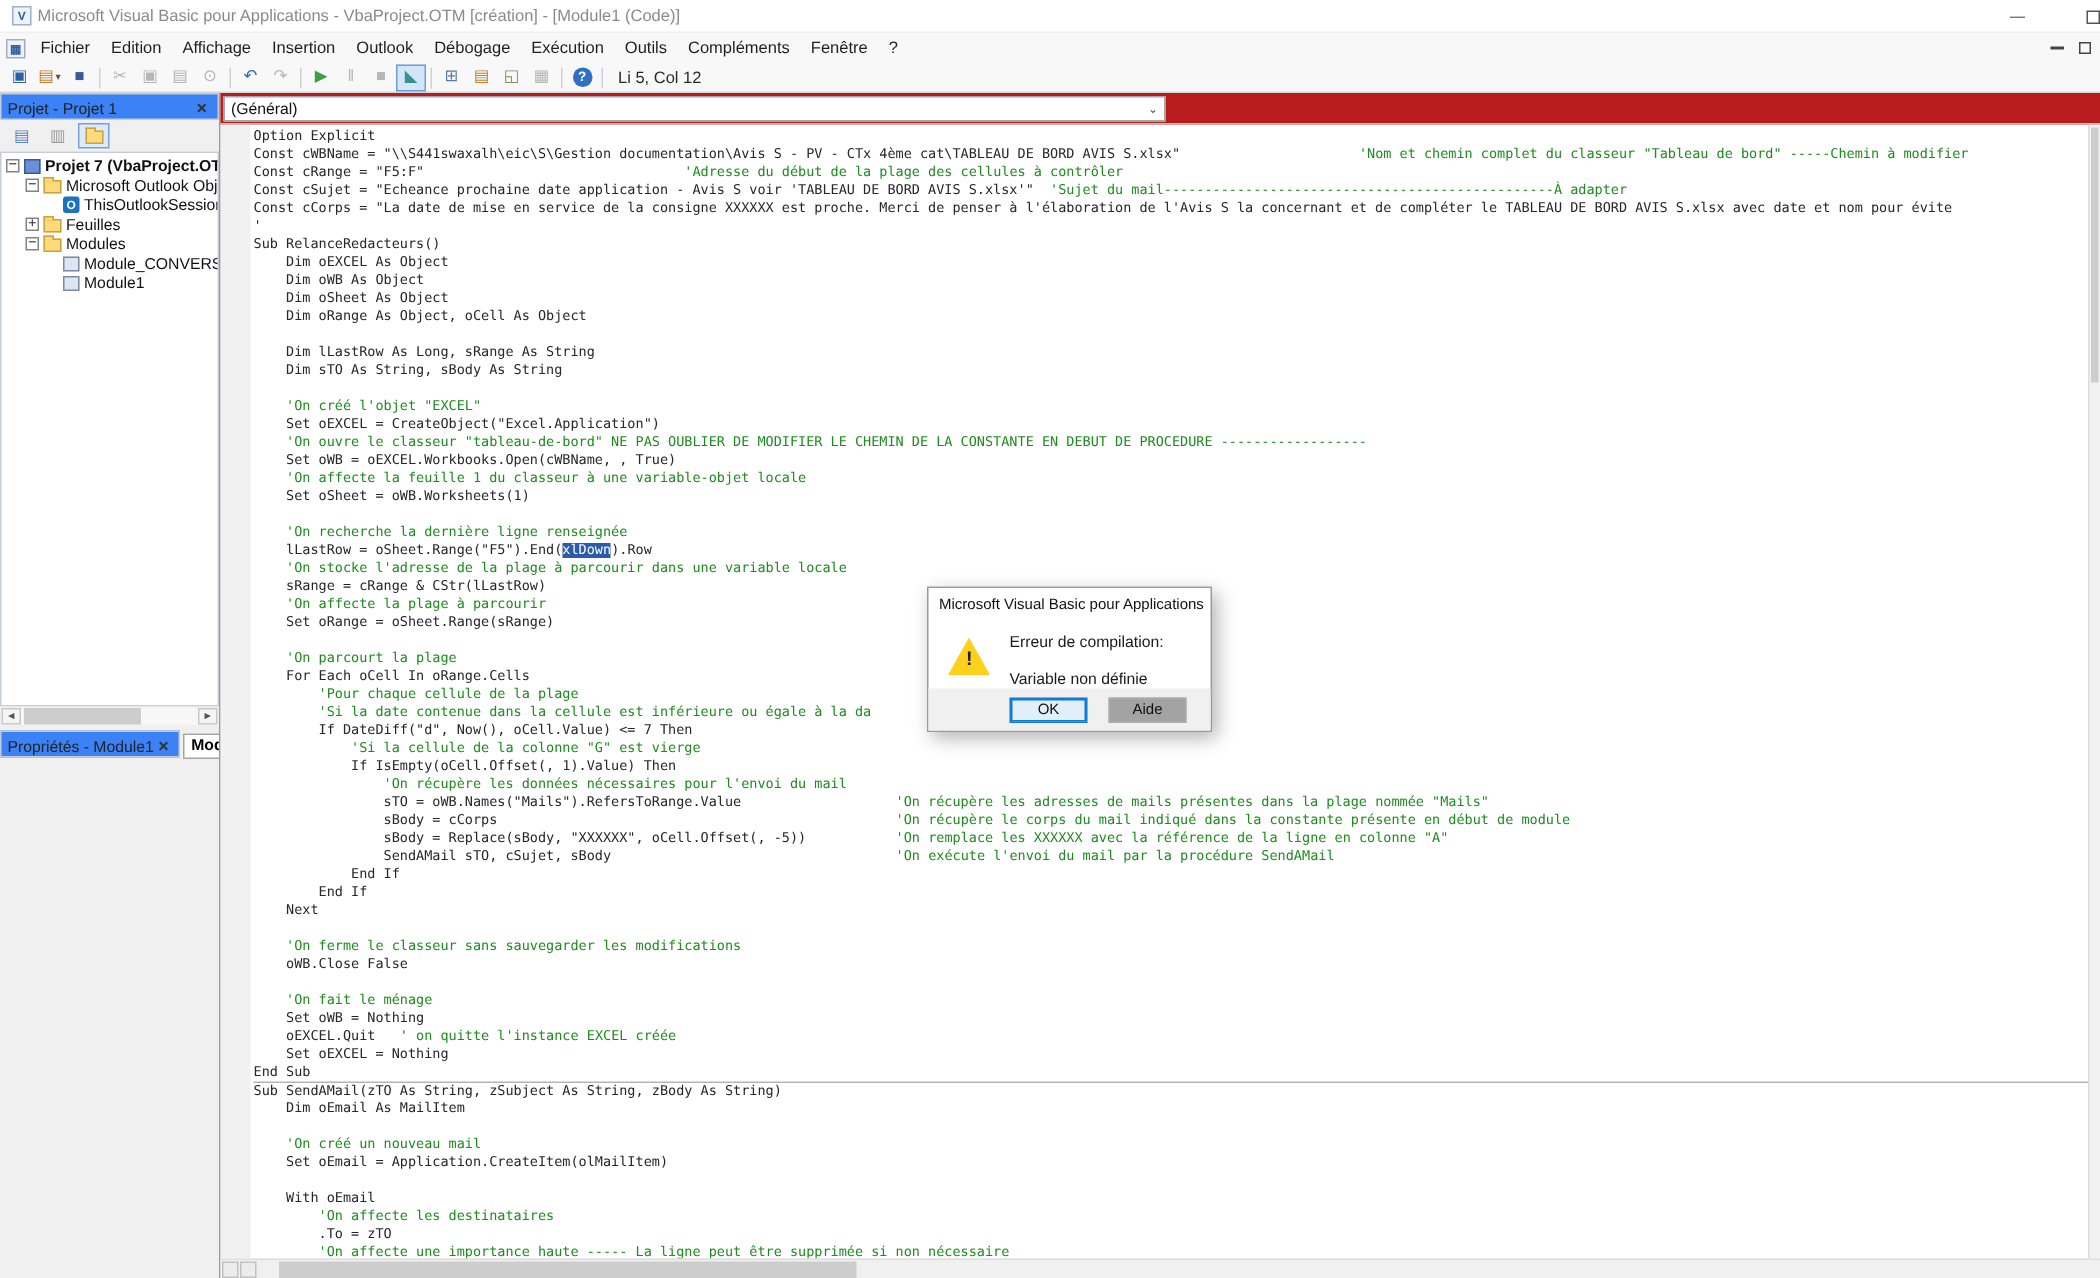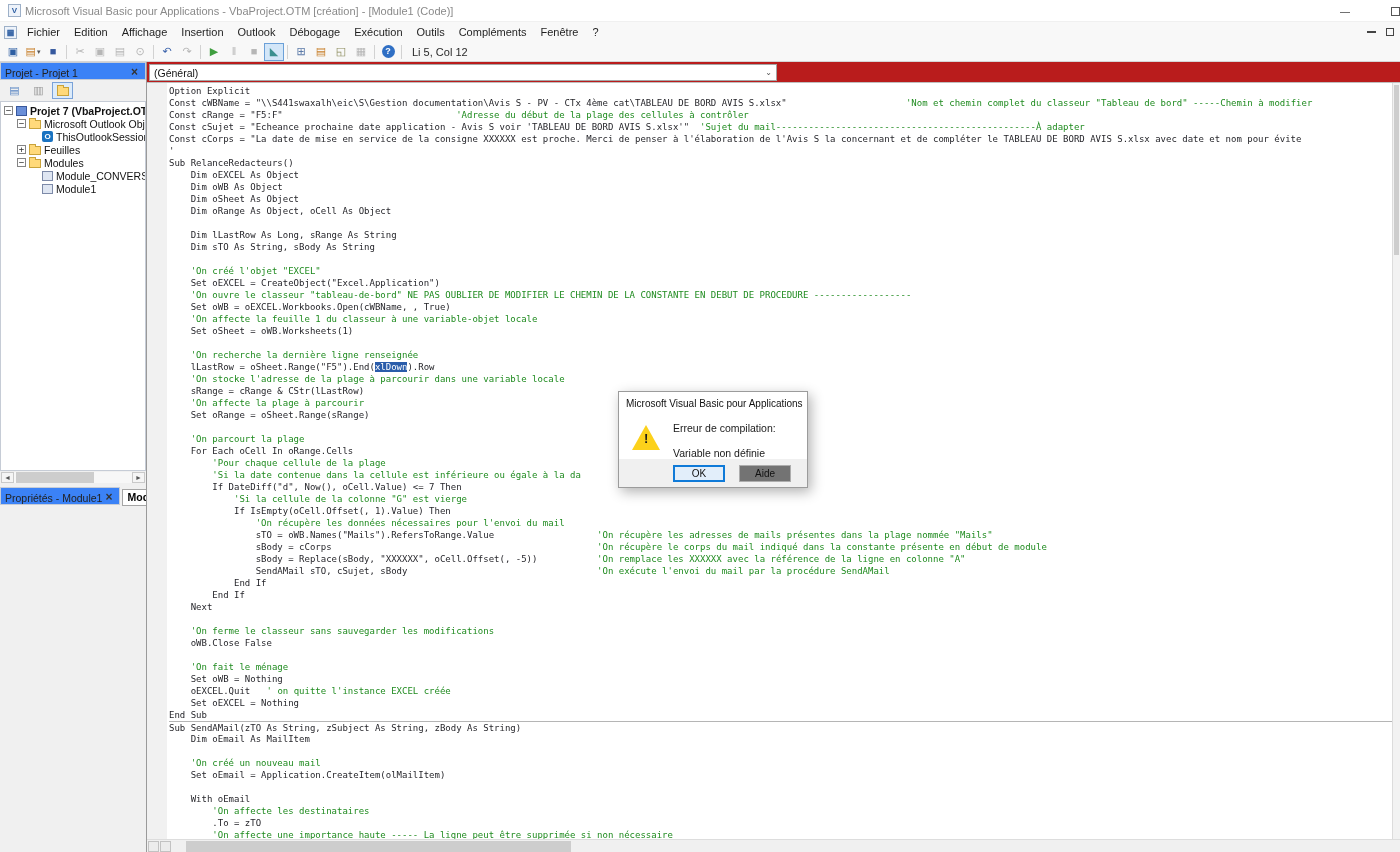--- a/index.html
+++ b/index.html
@@ -93,21 +93,21 @@
   
   .dialog{position:absolute;left:618px;top:391px;width:190px;height:97px;background:#fff;border:1px solid #9b9b9b;box-shadow:3px 4px 12px rgba(0,0,0,.3);display:flex;flex-direction:column;z-index:10}
   .dlg-title{height:20px;display:flex;align-items:center;padding:2px 7px 0;font-size:10px;color:#111;white-space:nowrap;overflow:hidden;flex:none}
   .dlg-x{margin-left:auto;font-size:12px;color:#333;padding-left:4px}
   .dlg-body{flex:1;display:flex;padding:8px 8px 0 13px;gap:13px}
   .warn{width:0;height:0;border-left:14px solid transparent;border-right:14px solid transparent;border-bottom:25px solid #fcd11b;position:relative;margin-top:5px;flex:none}
   .warn::after{content:"!";position:absolute;left:-2px;top:6px;font-weight:bold;font-size:13px;color:#1a1a1a}
   .dlg-msgs{font-size:10.5px;color:#1a1a1a;padding-top:2px}
   .dlg-msg2{margin-top:13px}
   .dlg-buttons{height:28px;background:#f0f0f0;display:flex;align-items:center;justify-content:flex-end;gap:14px;padding-right:16px;flex:none}
-  .btn{width:52px;height:17px;font-size:10px;display:flex;align-items:center;justify-content:center;background:#737373;border:1px solid #adadad;color:#111}
+  .btn{width:52px;height:17px;font-size:10px;display:flex;align-items:center;justify-content:center;background:#a3a3a3;border:1px solid #adadad;color:#111}
   .btn.primary{background:#e2eefa;border:1px solid #0f7ad8;box-shadow:inset 0 0 0 1px #0f7ad8}
 </style>
 </head>
 <body>
 
 <div class="titlebar">
   <span class="app-ico">V</span>
   <span class="tb-title">Microsoft Visual Basic pour Applications - VbaProject.OTM [création] - [Module1 (Code)]</span>
   <span class="win-btn" style="left:1330px">—</span>
   <span class="win-btn" style="left:1380px">

